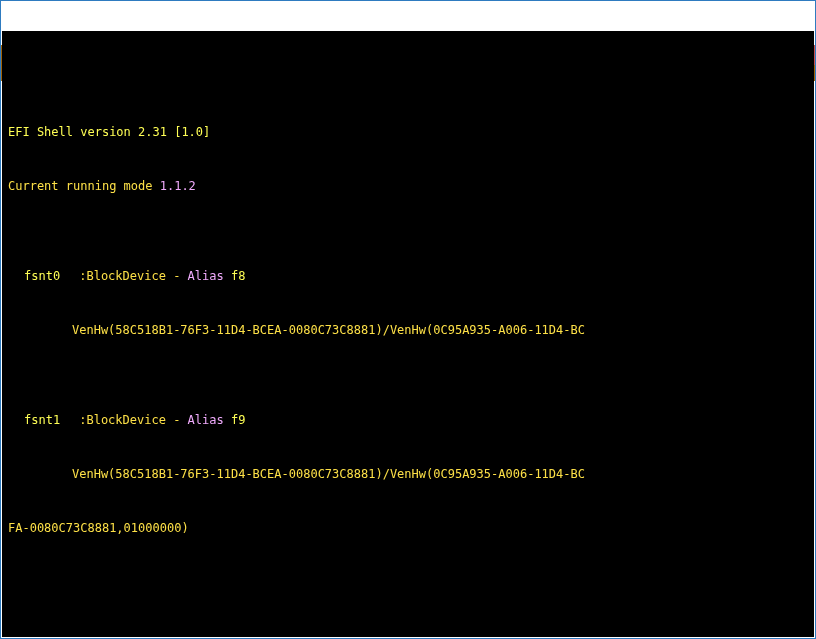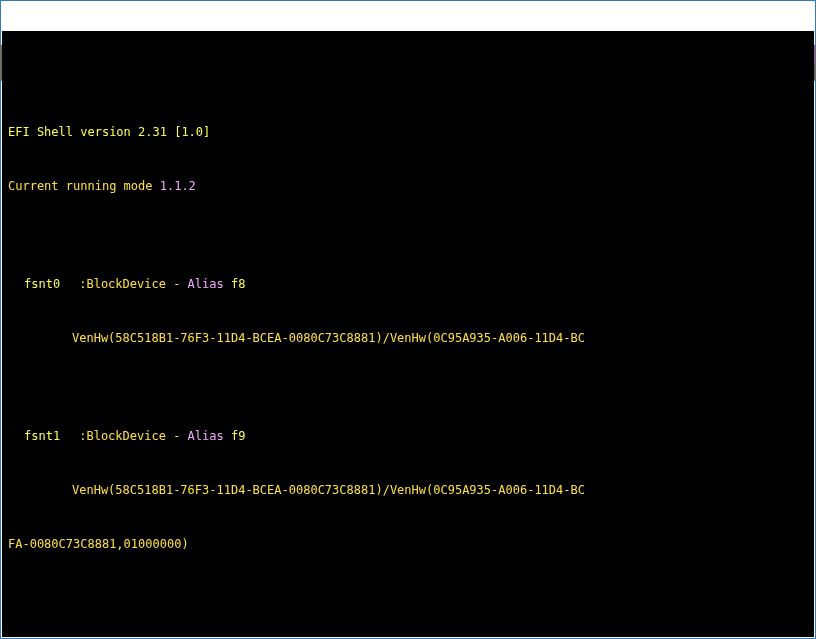--- a/index.html
+++ b/index.html
@@ -49,21 +49,21 @@
       line-height: 18px;
       padding: 56px 6px 6px 6px;
       white-space: pre;
       overflow: hidden;
     }
     .terminal .line { white-space: pre-wrap; word-break: break-all; }
     .ylw { color: #ffff55; }
     .wht { color: #f0abfc; }
     .gry { color: #fde047; }
     .indent0 { padding-left: 64px; display: inline-block; }
-    .indent1 { padding-left: 16px; margin-top: 8px; }
+    .indent1 { padding-left: 16px; }
     .devname { display: inline-block; min-width: 48px; text-align: left; }
     @keyframes blink { 50% { opacity: 0; } }
   </style>
 </head>
 <body>
 
 <div class="window">
   <div class="titlebar">
     <span class="icon-box">
       <svg viewBox="0 0 16 14">

